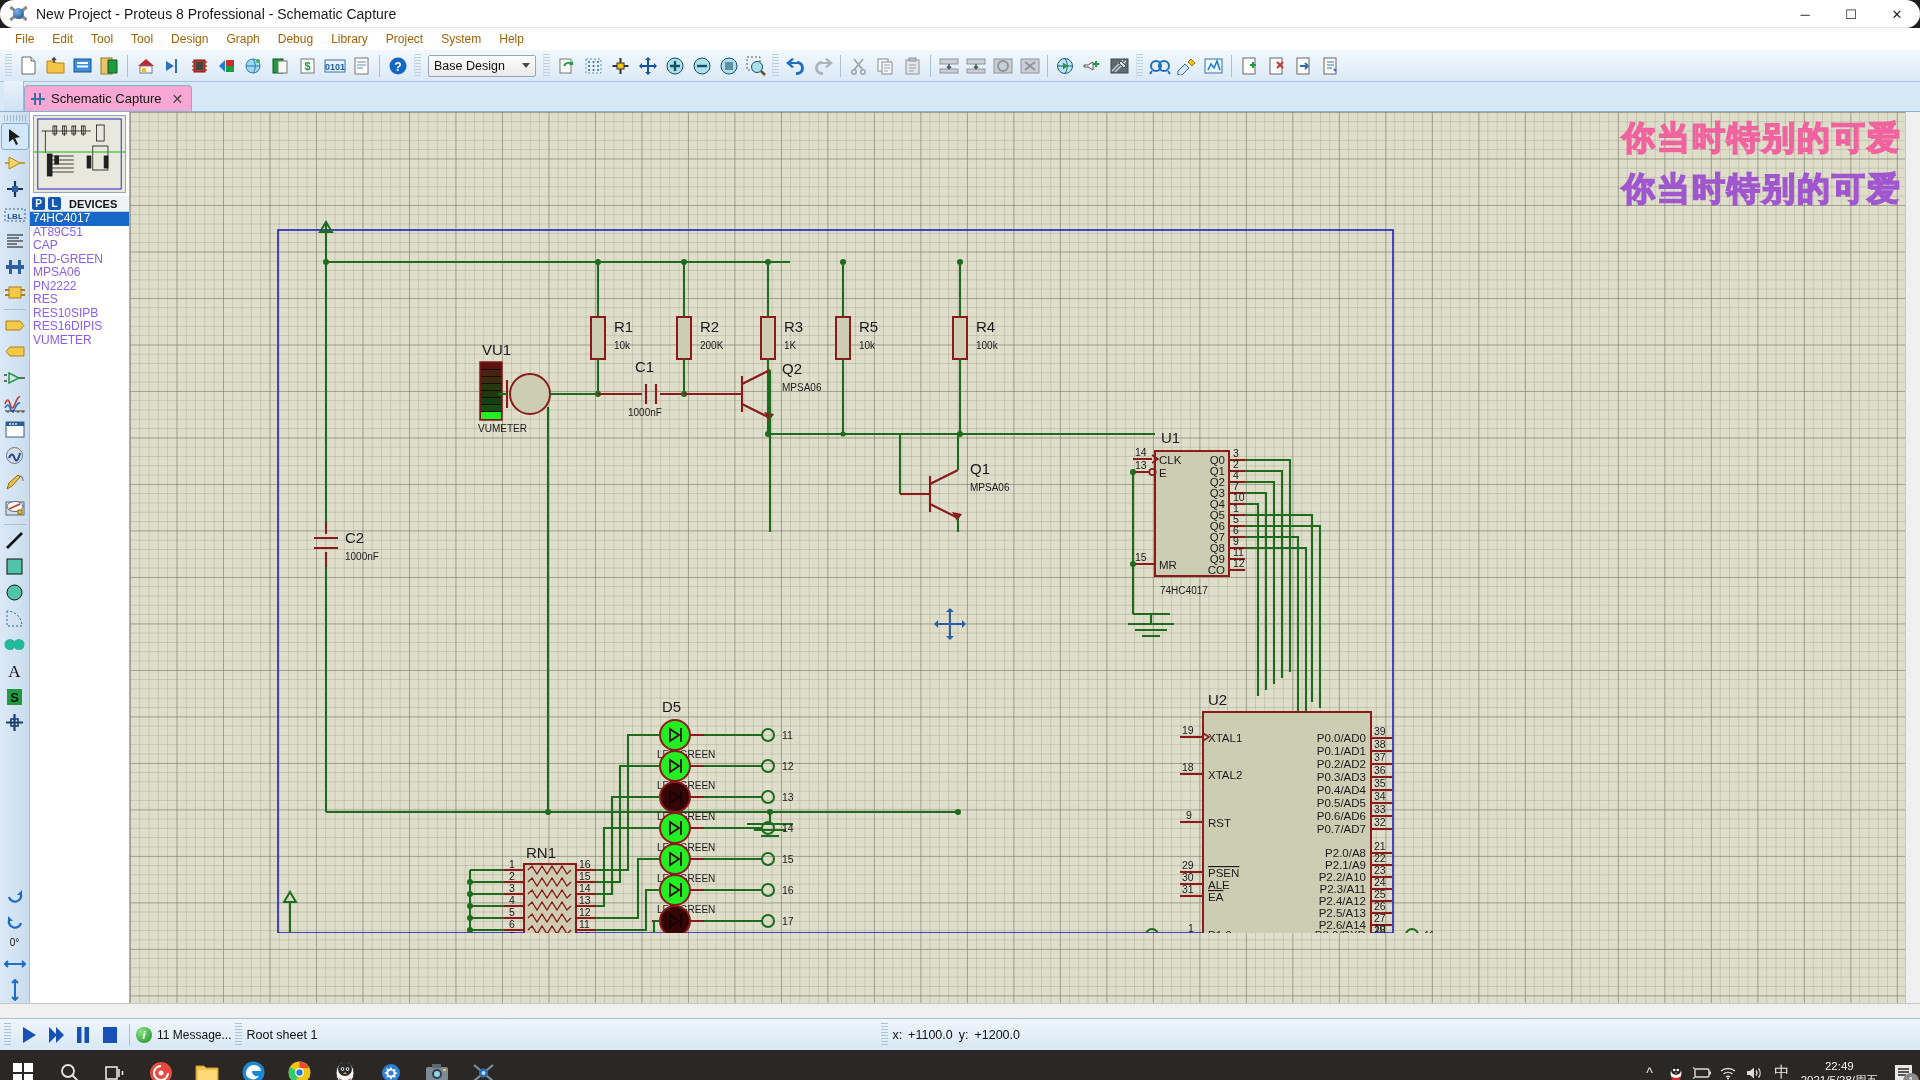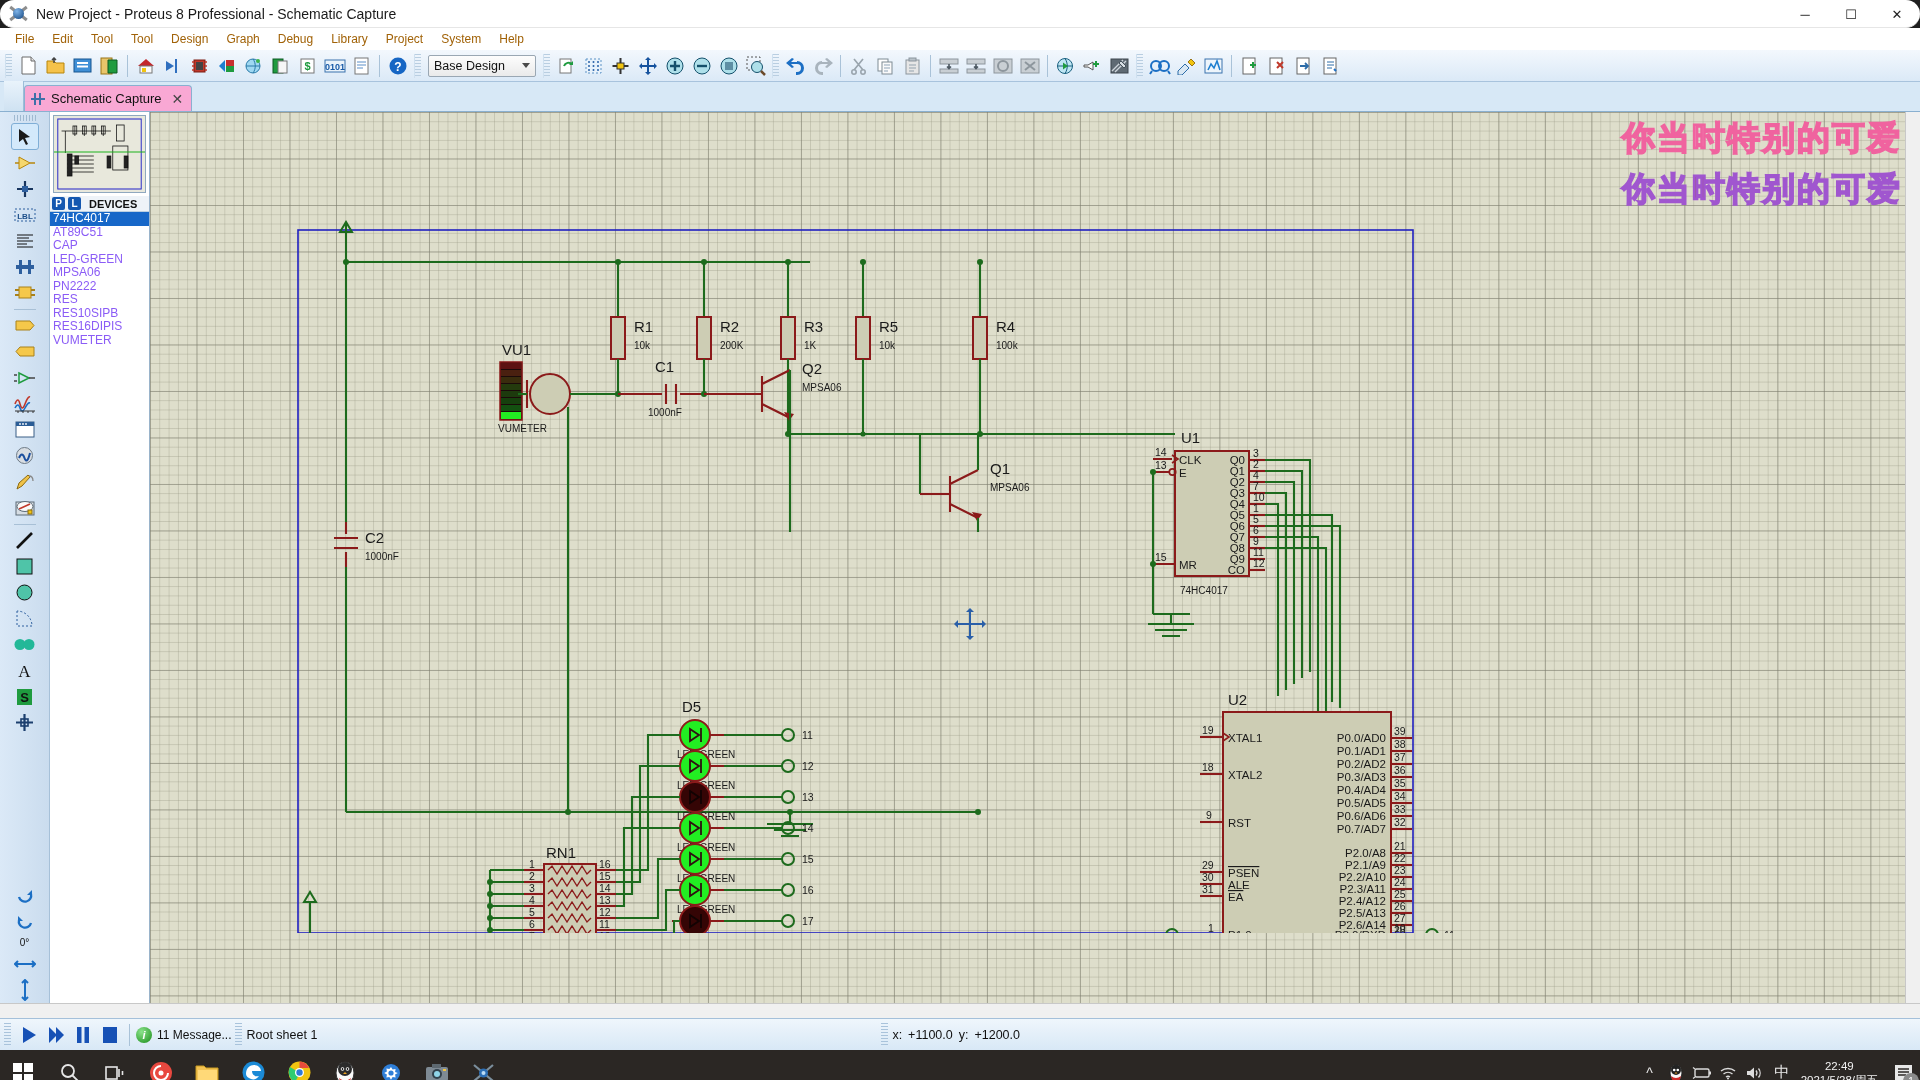--- a/index.html
+++ b/index.html
@@ -56,21 +56,21 @@
   .tab .tabicon .vl { position:absolute; top:0; width:2px; height:12px; background:#3f6fa8; }
   .tab .tabicon .p1 { left:3px; } .tab .tabicon .p2 { left:8px; }
   .tab .tabicon .hl { position:absolute; top:5px; left:0; width:14px; height:2px; background:#3f6fa8; }
   .tab .x { color:#444; font-size:14px; margin-left:4px; }
 
   
   #main { position:relative; height:calc(1080px - 28px - 22px - 32px - 30px - 32px - 45px);
     display:flex; background:#dcdcc8; }
 
   
-  #lefttools { width:50px; background:linear-gradient(to right,#dbe9f7,#cadcee);
+  #lefttools { width:30px; background:linear-gradient(to right,#dbe9f7,#cadcee);
     border-right:1px solid #a6c0d8; padding-top:3px; display:flex; flex-direction:column;
     align-items:center; }
   .ltgrip { width:22px; height:6px;
     background:repeating-linear-gradient(to right,#9fb9d0 0 1px, transparent 1px 3px);
     margin-bottom:3px; }
   .ltool { width:26px; height:25px; display:flex; align-items:center; justify-content:center;
     margin-bottom:1px; border-radius:2px; position:relative; }
   .ltool.sel { background:#d3e9fb; outline:1px solid #7faed6; }
   .ltsep { width:22px; height:1px; background:#a8c0d6; margin:3px 0; }
 

